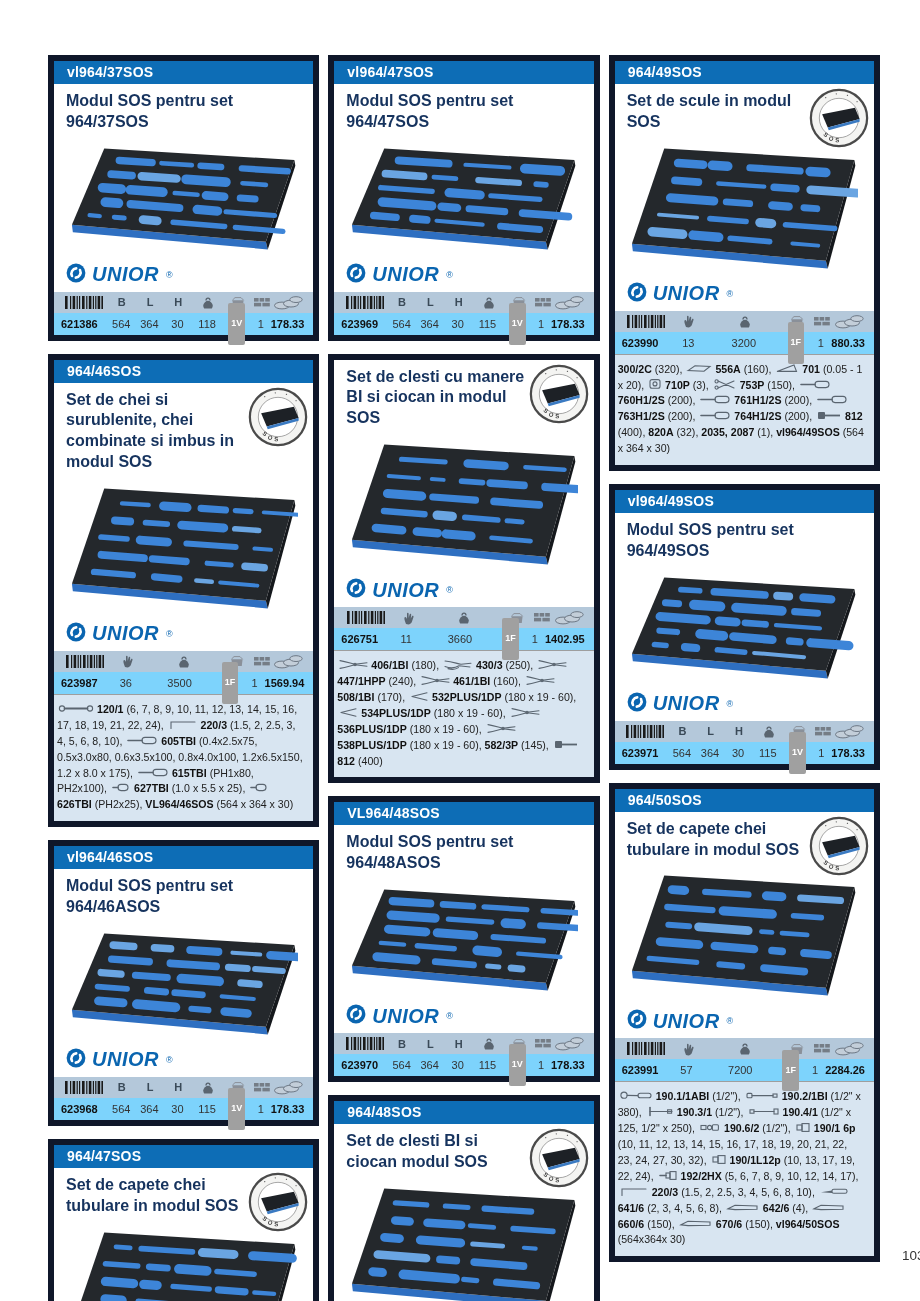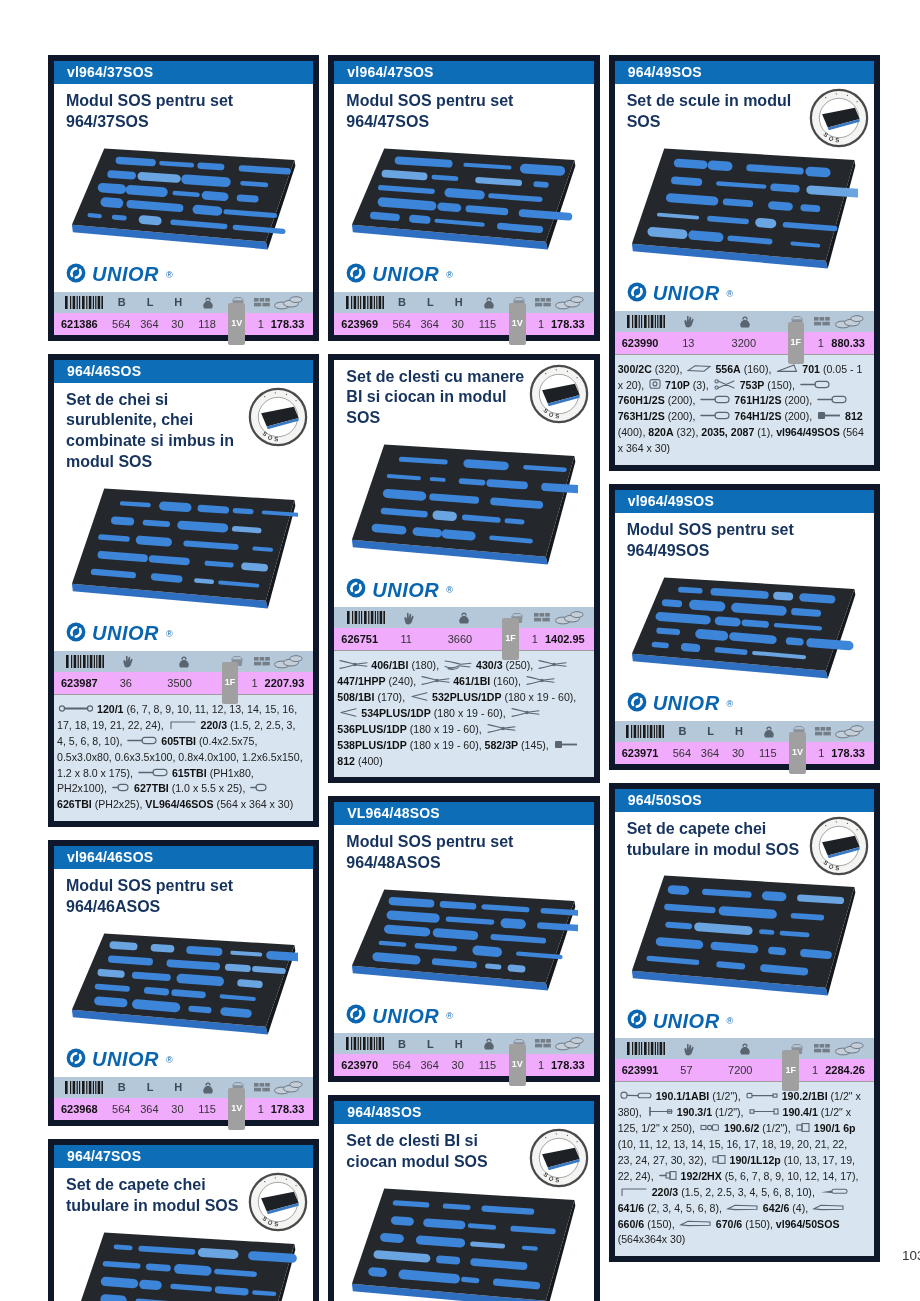--- a/index.html
+++ b/index.html
@@ -15,21 +15,21 @@
               color:#16335e;line-height:1.3;}
   .card.module .card-title{padding-right:12px;}
   .sos-badge{position:absolute;top:4px;right:5px;width:60px;height:60px;}
   .tray{width:88%;margin:6px auto 2px;}
   .brand-row{display:flex;align-items:center;gap:6px;padding:2px 0 5px 12px;}
   .brand-text{color:#0a65b0;font-weight:bold;font-style:italic;font-size:20px;
               letter-spacing:.5px;}
   .brand-reg{color:#0a65b0;font-size:9px;vertical-align:super;margin-left:1px;}
   .t-head,.t-row{display:flex;align-items:center;padding:0 9px 0 7px;font-size:11px;}
   .t-head{background:#b4c8da;height:21px;color:#3a4a58;font-weight:bold;}
-  .t-row{background:#f0abfc;height:22px;color:#333;}
+  .t-row{background:#7dd3fc;height:22px;color:#333;}
   .t-head svg,.t-row svg{display:block;margin:0 auto;}
   .c-code{width:56px;}
   .t-row .c-code{font-weight:bold;color:#111;}
   .c-dim{width:34px;text-align:center;}
   .c-wtm{width:38px;text-align:center;}
   .c-pieces{width:42px;text-align:center;}
   .c-wts{width:86px;text-align:center;}
   .c-pack{width:34px;text-align:center;}
   .c-pal{width:24px;text-align:center;}
   .c-price{margin-left:auto;text-align:left;font-weight:bold;color:#111;}
@@ -269,21 +269,21 @@
                 </g>
               </svg>
             </div>
           </div>
       <div class="t-row">
             <div class="c-code">623987</div>
             <div class="c-pieces">36</div>
             <div class="c-wts">3500</div>
             <div class="c-pack"><span class="pk">1F</span></div>
             <div class="c-pal">1</div>
-            <div class="c-price">2207.93</div>
+            <div class="c-price">1569.94</div>
           </div>
       <div class="details"><span class="d-item"><span class="d-icon"><svg width="36" height="11" viewBox="0 0 36 11">
                   <g fill="none" stroke="#5a6570" stroke-width="1.1" stroke-linecap="round">
                     <circle cx="4" cy="5.5" r="2.6"></circle>
                     <circle cx="32" cy="5.5" r="2.6"></circle>
                     <line x1="6.6" y1="5.5" x2="29.4" y2="5.5" stroke-width="2"></line>
                   </g>
                 </svg></span><b class="d-part">120/1</b> <span class="d-spec">(6, 7, 8, 9, 10, 11, 12, 13, 14, 15, 16, 17, 18, 19, 21, 22, 24)</span></span>, <span class="d-item"><span class="d-icon"><svg width="30" height="11" viewBox="0 0 30 11">
                   <g fill="none" stroke="#5a6570" stroke-width="1.1" stroke-linecap="round">
                     <polyline points="3,9.5 3,3 27,3"></polyline>

